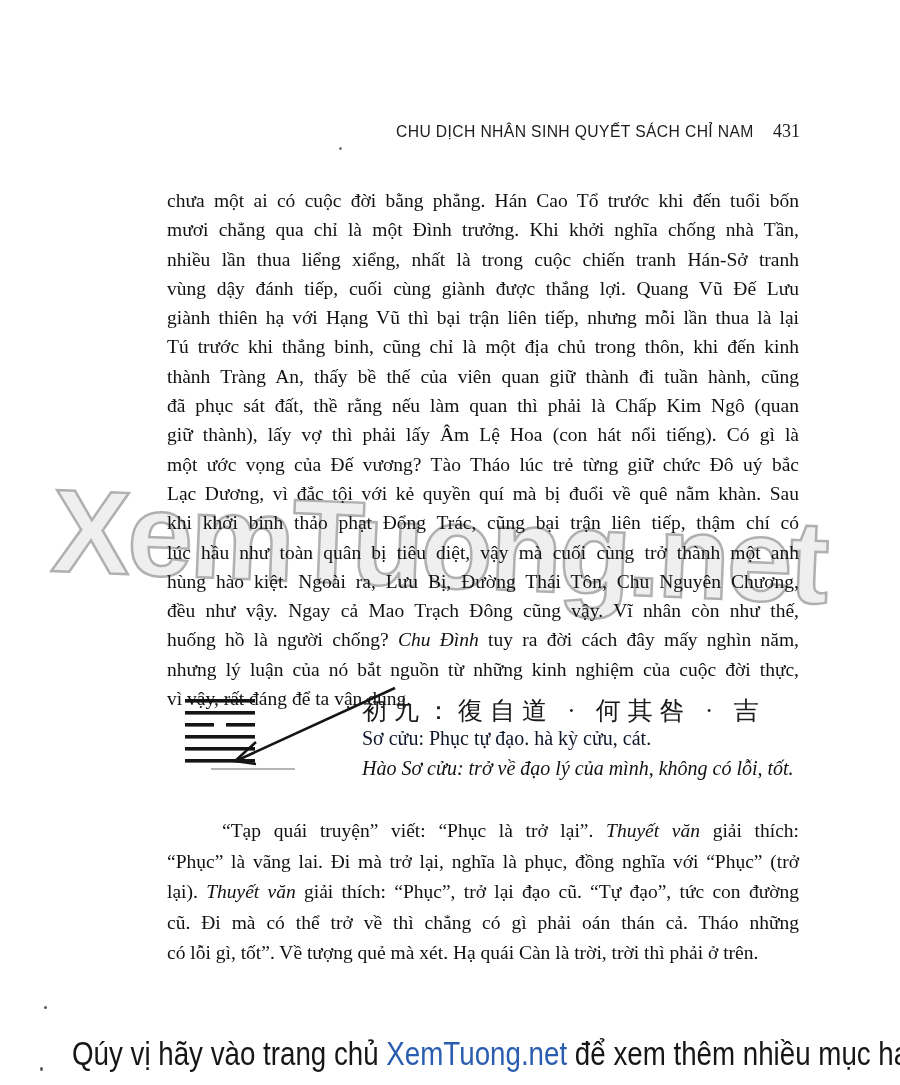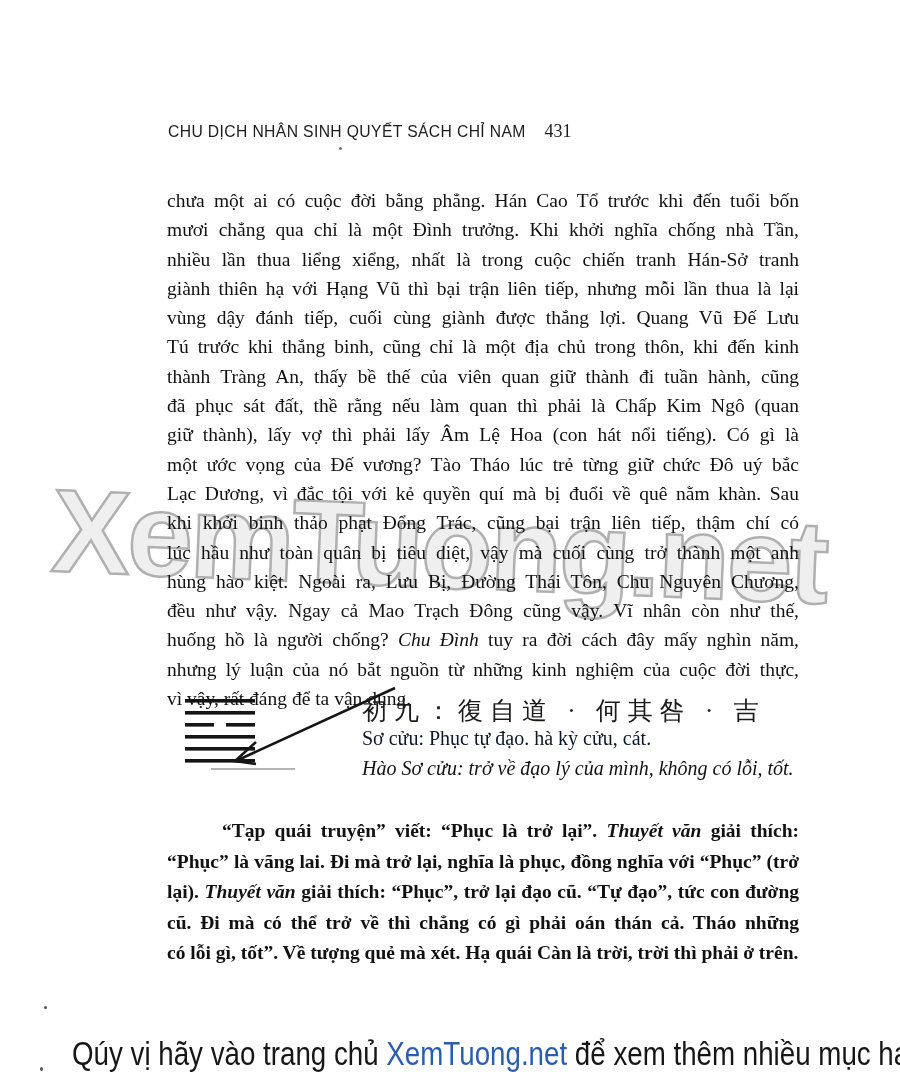--- a/index.html
+++ b/index.html
@@ -4,41 +4,41 @@
 <style>
   html,body{margin:0;padding:0;background:#888;}
   .page{
     position:relative; width:900px; height:1085px; background:#ffffff;
     margin:0 auto; overflow:hidden;
     font-family:"Liberation Serif","DejaVu Serif",serif; color:#141414;
   }
   
   .header{
     position:absolute; left:168px; top:121px; width:632px;
-    display:flex; justify-content:flex-start; align-items:baseline;
+    display:flex; justify-content:flex-end; align-items:baseline;
   }
   .header .title{
     font-family:"Liberation Sans","DejaVu Sans",sans-serif;
     font-size:16.5px; letter-spacing:.4px; color:#1c1c1c;
     transform:scaleX(.95); transform-origin:left center; white-space:nowrap;
   }
   .header .pagenum{ font-size:18px; color:#1c1c1c; }
   
   .watermark{
     position:absolute; left:52px; top:462px; width:840px; z-index:1;
     font-family:"Liberation Sans","DejaVu Sans",sans-serif;
     font-size:118px; font-weight:bold; letter-spacing:-3px;
     color:#ededed; -webkit-text-stroke:2.5px #a6a6a6;
     transform:rotate(2.4deg); transform-origin:left center;
     opacity:.88; white-space:nowrap; user-select:none; pointer-events:none;
   }
   
   .bodytext{ position:absolute; left:167px; width:632px; z-index:2; }
   .p1{ top:186px; }
-  .p2{ top:816px;font-weight:bold; }
+  .p2{ top:816px; }
   .bline{
     font-size:19.5px; line-height:29.3px; color:#111;
     text-align:justify; text-align-last:justify; white-space:normal;
   }
   .p2 .bline{ line-height:30.6px; }
   .bline.lastline{ text-align-last:left; }
   .bline.indent{ text-indent:55px; }
   .seg-italic{ font-style:italic; }
   
   .hexblock{ position:absolute; left:0; top:0; width:900px; height:0; z-index:2; }
@@ -81,22 +81,22 @@
     <span class="title">CHU DỊCH NHÂN SINH QUYẾT SÁCH CHỈ NAM</span>
     <span class="pagenum">431</span>
   </div>
 
   <div class="watermark">XemTuong.net</div>
 
   <div class="bodytext p1">
     <div class="bline"><span>chưa một ai có cuộc đời bằng phẳng. Hán Cao Tổ trước khi đến tuổi bốn</span></div>
     <div class="bline"><span>mươi chẳng qua chỉ là một Đình trưởng. Khi khởi nghĩa chống nhà Tần,</span></div>
     <div class="bline"><span>nhiều lần thua liểng xiểng, nhất là trong cuộc chiến tranh Hán-Sở tranh</span></div>
+    <div class="bline"><span>vùng dậy đánh tiếp, cuối cùng giành được thắng lợi. Quang Vũ Đế Lưu</span></div>
     <div class="bline"><span>giành thiên hạ với Hạng Vũ thì bại trận liên tiếp, nhưng mỗi lần thua là lại</span></div>
-    <div class="bline"><span>vùng dậy đánh tiếp, cuối cùng giành được thắng lợi. Quang Vũ Đế Lưu</span></div>
     <div class="bline"><span>Tú trước khi thắng binh, cũng chỉ là một địa chủ trong thôn, khi đến kinh</span></div>
     <div class="bline"><span>thành Tràng An, thấy bề thế của viên quan giữ thành đi tuần hành, cũng</span></div>
     <div class="bline"><span>đã phục sát đất, thề rằng nếu làm quan thì phải là Chấp Kim Ngô (quan</span></div>
     <div class="bline"><span>giữ thành), lấy vợ thì phải lấy Âm Lệ Hoa (con hát nổi tiếng). Có gì là</span></div>
     <div class="bline"><span>một ước vọng của Đế vương? Tào Tháo lúc trẻ từng giữ chức Đô uý bắc</span></div>
     <div class="bline"><span>Lạc Dương, vì đắc tội với kẻ quyền quí mà bị đuổi về quê nằm khàn. Sau</span></div>
     <div class="bline"><span>khi khởi binh thảo phạt Đổng Trác, cũng bại trận liên tiếp, thậm chí có</span></div>
     <div class="bline"><span>lúc hầu như toàn quân bị tiêu diệt, vậy mà cuối cùng trở thành một anh</span></div>
     <div class="bline"><span>hùng hào kiệt. Ngoài ra, Lưu Bị, Đường Thái Tôn, Chu Nguyên Chương,</span></div>
     <div class="bline"><span>đều như vậy. Ngay cả Mao Trạch Đông cũng vậy. Vĩ nhân còn như thế,</span></div>

